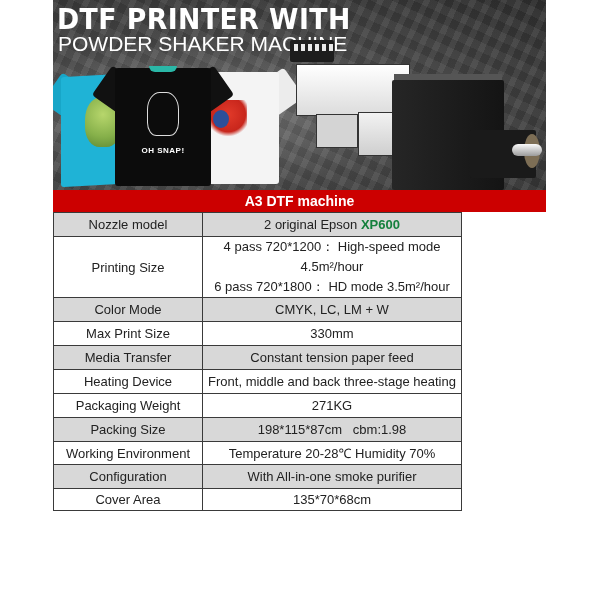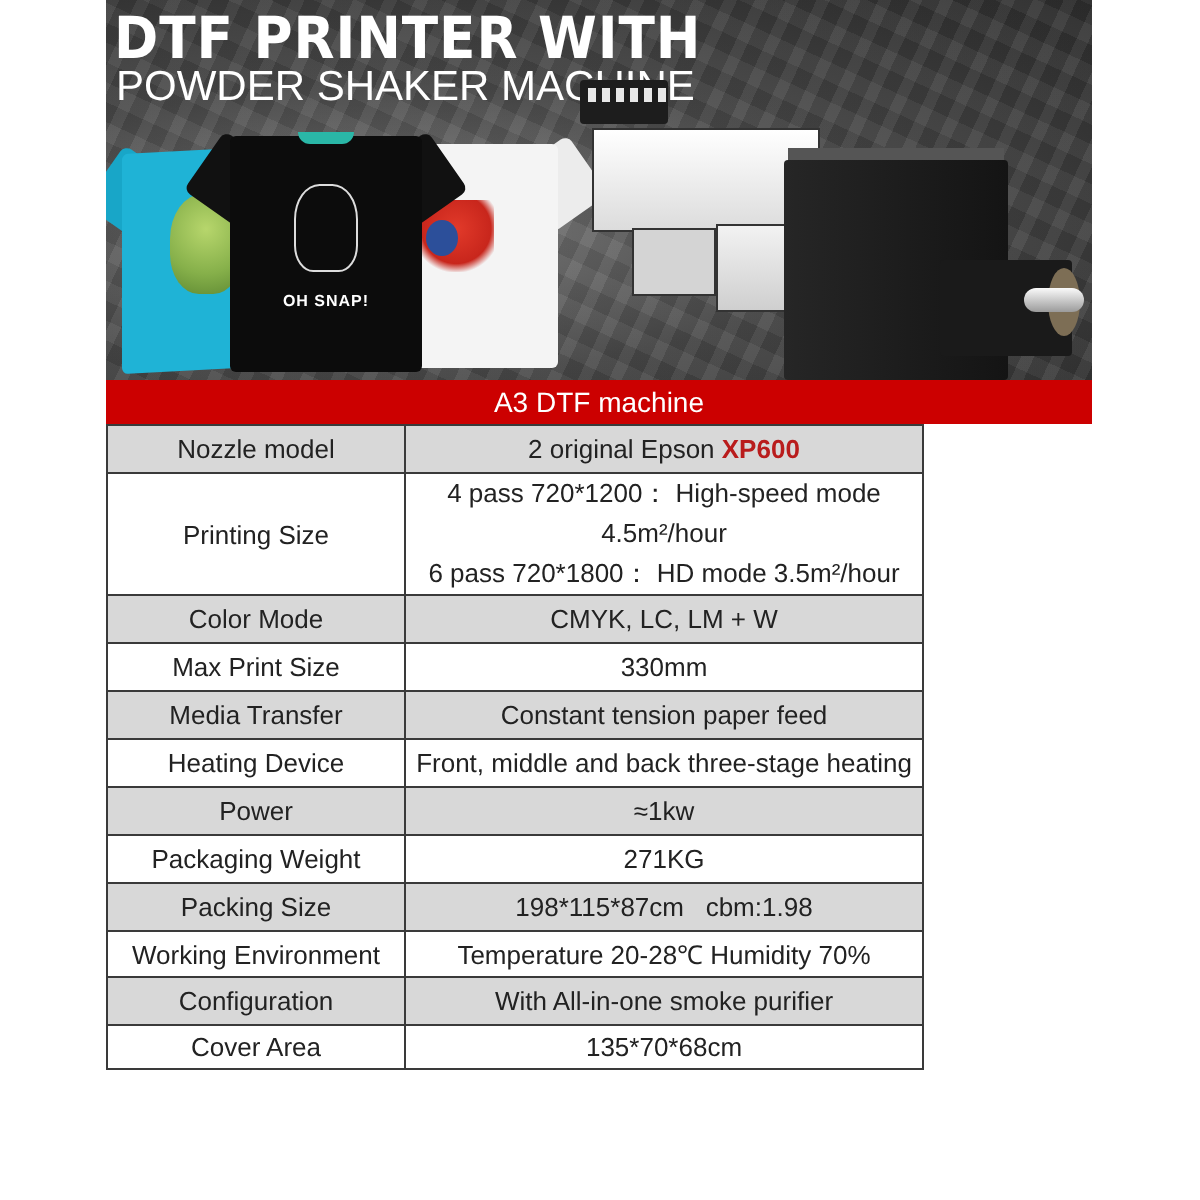--- a/index.html
+++ b/index.html
@@ -49,29 +49,29 @@
   .p-white2 { position:absolute; left:78px; top:82px; width:36px; height:42px; background:linear-gradient(#f2f2f2,#cfcfcf); border:1px solid #333; }
   .p-base { position:absolute; left:36px; top:84px; width:40px; height:32px; background:#d4d4d4; border:1px solid #333; }
   .p-dark { position:absolute; left:112px; top:50px; width:112px; height:110px; background:linear-gradient(90deg,#262626,#141414); border-radius:2px; }
   .p-darktop { position:absolute; left:114px; top:44px; width:108px; height:12px; background:#555; }
   .p-roll { position:absolute; left:190px; top:100px; width:66px; height:48px; background:#1a1a1a; border-radius:2px; }
   .p-roll-cyl { position:absolute; left:232px; top:114px; width:30px; height:12px; background:linear-gradient(#fafafa,#9b9b9b); border-radius:6px; }
   .p-wheel { position:absolute; left:244px; top:104px; width:16px; height:34px; border-radius:50%; background:#7d6e55; }
 
   
   .band { position:absolute; left:0; top:190px; width:493px; height:22px; background:#cc0000; color:#fff;
-    font-weight:normal; font-size:14px; line-height:22px; text-align:center; }
+    font-weight:bold; font-size:14px; line-height:22px; text-align:center; }
 
   
   .spec { position:absolute; left:0; top:212px; width:409px; border-collapse:collapse; table-layout:fixed; }
   .spec td { border:1px solid #3a3a3a; color:#222; font-size:13px; text-align:center; padding:0; line-height:17px; }
   .spec td.k { width:148px; }
   .spec tr.g td { background:#d8d8d8; }
   .spec tr.w td { background:#ffffff; }
-  .red { color:#b91c1c; font-weight:bold; }
+  .red { color:#15803d; font-weight:bold; }
 </style>
 </head>
 <body>
 
 <div class="sheet">
 
   <div class="hero">
     <div class="texture"></div>
     <div class="title1">DTF PRINTER WITH</div>
     <div class="title2">POWDER SHAKER MACHINE</div>
@@ -140,24 +140,20 @@
       <td>330mm</td>
     </tr>
     <tr class="g" style="height:24px">
       <td class="k">Media Transfer</td>
       <td>Constant tension paper feed</td>
     </tr>
     <tr class="w" style="height:24px">
       <td class="k">Heating Device</td>
       <td>Front, middle and back three-stage heating</td>
     </tr>
-    <tr class="g" style="height:24px">
-      <td class="k">Power</td>
-      <td>≈1kw</td>
-    </tr>
     <tr class="w" style="height:24px">
       <td class="k">Packaging Weight</td>
       <td>271KG</td>
     </tr>
     <tr class="g" style="height:24px">
       <td class="k">Packing Size</td>
       <td style="white-space:pre">198*115*87cm   cbm:1.98</td>
     </tr>
     <tr class="w" style="height:23px">
       <td class="k">Working Environment</td>

